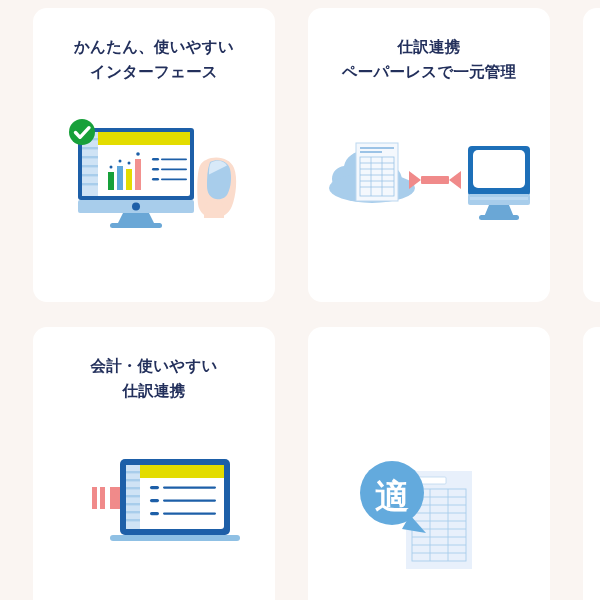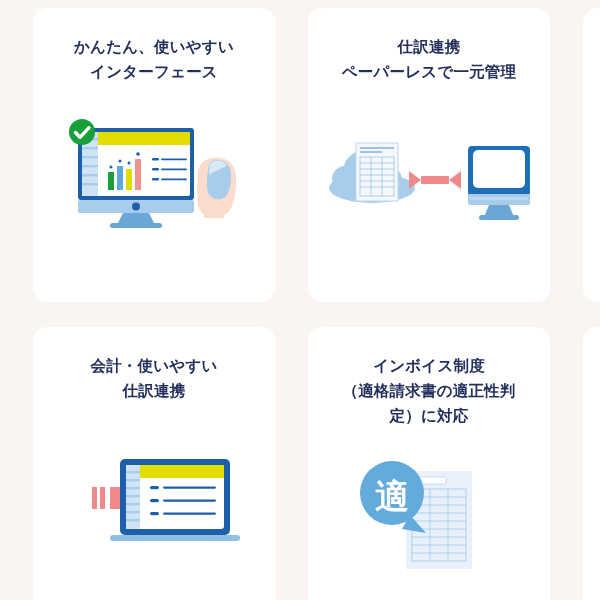--- a/index.html
+++ b/index.html
@@ -214,23 +214,20 @@
               <rect x="109" y="57.5" width="53" height="2.2" rx="1.1"></rect>
             </g>
 
             <rect x="56" y="80" width="130" height="6" rx="3" fill="#8fc0e4"></rect>
           </g>
         </svg>
       </div>
     </div>
 
     <div class="card c5">
-      <div class="card-title">インボイス制度
-（適格請求書の適正性判
-定）に対応</div>
       <div class="art" style="top:128px;">
         <svg width="170" height="130" viewBox="0 0 170 130">
 
           <g>
             <rect x="62" y="16" width="66" height="98" fill="#e8f0fb"></rect>
             <rect x="68" y="22" width="34" height="7" rx="1" fill="#ffffff" stroke="#bcd7ef" stroke-width="0.8"></rect>
             <g stroke="#a8cdeb" stroke-width="0.9" fill="none">
               <rect x="68" y="34" width="54" height="72"></rect>
               <line x1="68" y1="42" x2="122" y2="42"></line>
               <line x1="68" y1="50" x2="122" y2="50"></line>

